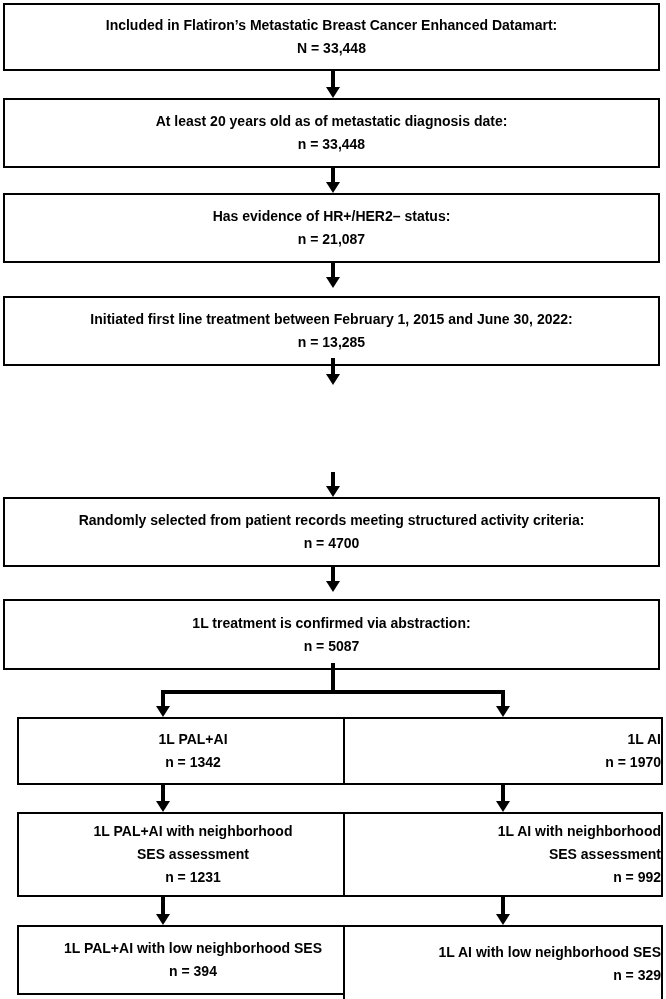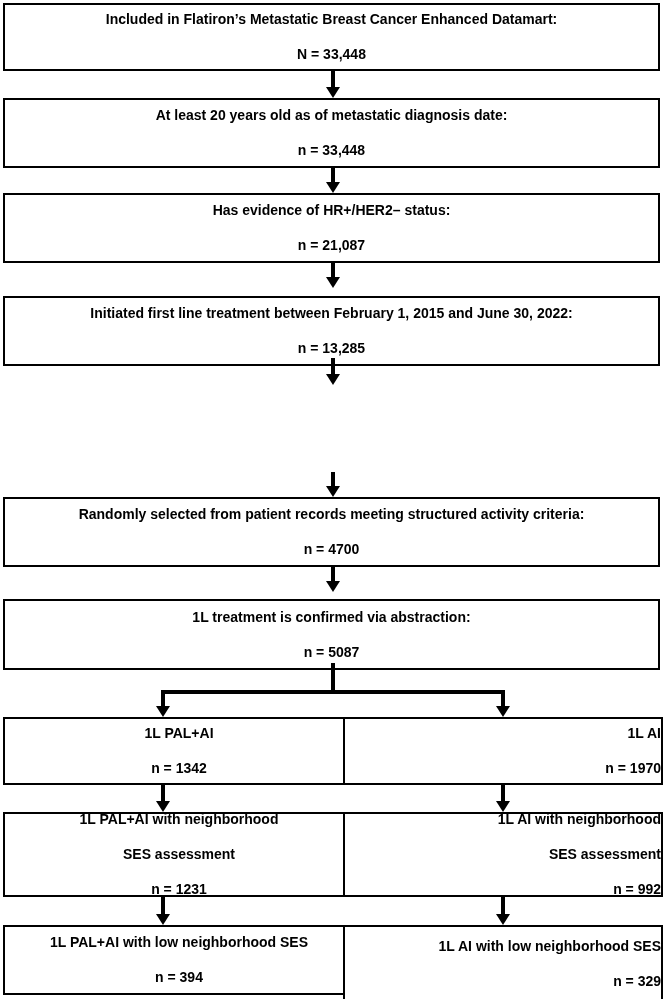--- a/index.html
+++ b/index.html
@@ -27,25 +27,24 @@
     background: var(--bg);
     color: var(--text);
     display: flex;
     flex-direction: column;
     justify-content: center;
     align-items: center;
     text-align: center;
     font-weight: bold;
     font-size: 14px;
     line-height: 23px;
-    gap: 12px;
   }
   .box .line { white-space: nowrap; }
   .full  { left: 3px;   width: 657px; }
-  .lcol  { left: 3px;   width: 352px; }
+  .lcol  { left: 17px;   width: 352px; }
   .rcol  { left: 343px; width: 320px; align-items: flex-end; }
 
   .varrow {
     position: absolute;
     width: 14px;
     display: flex;
     flex-direction: column;
     align-items: center;
   }
   .varrow .stem { width: 4px; flex: 1; background: var(--line); }

